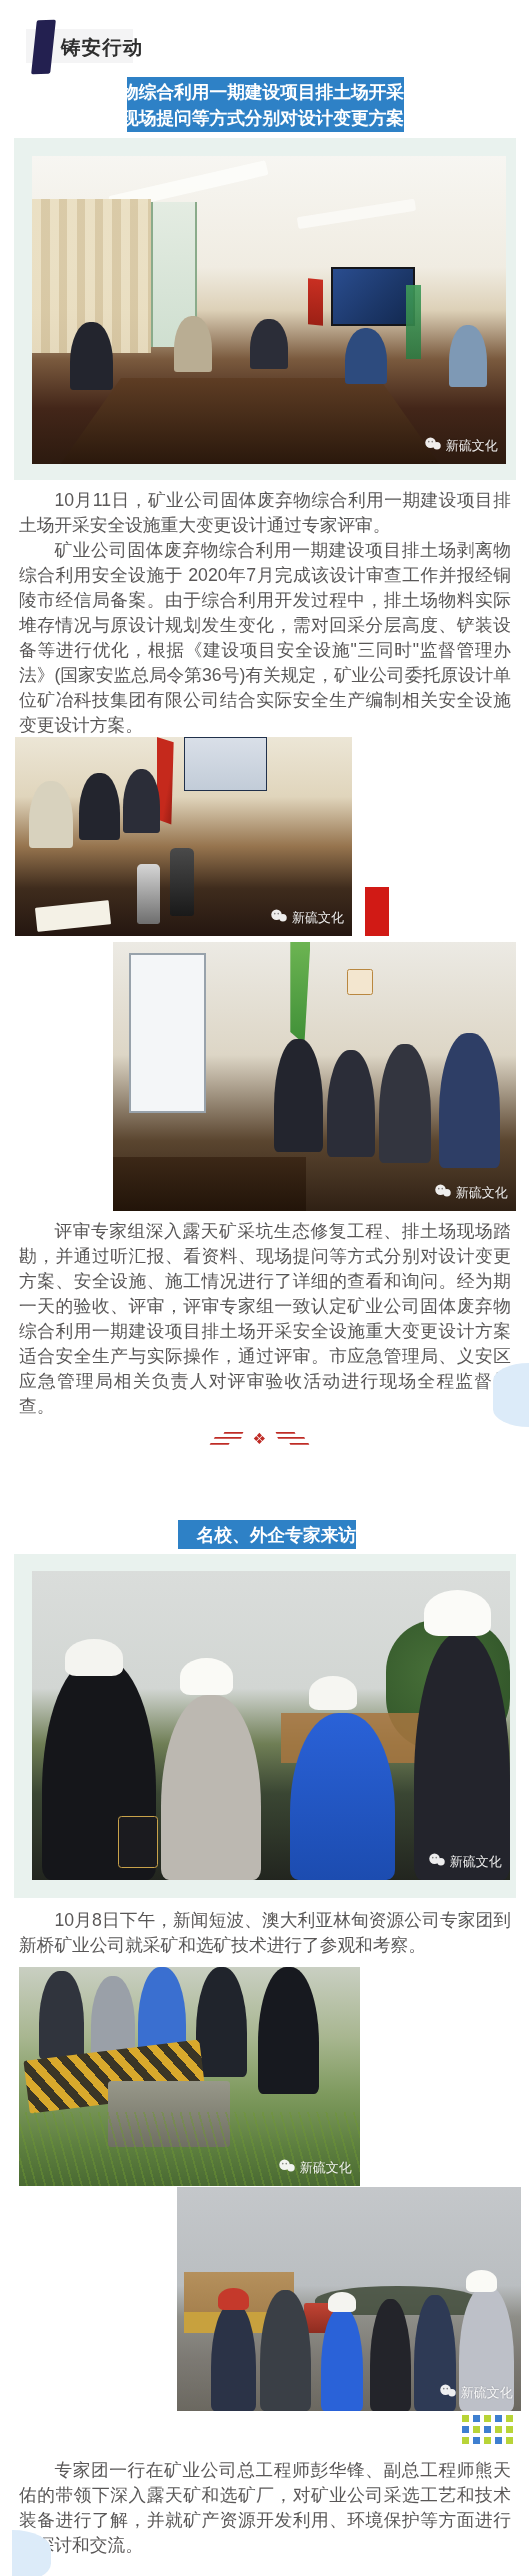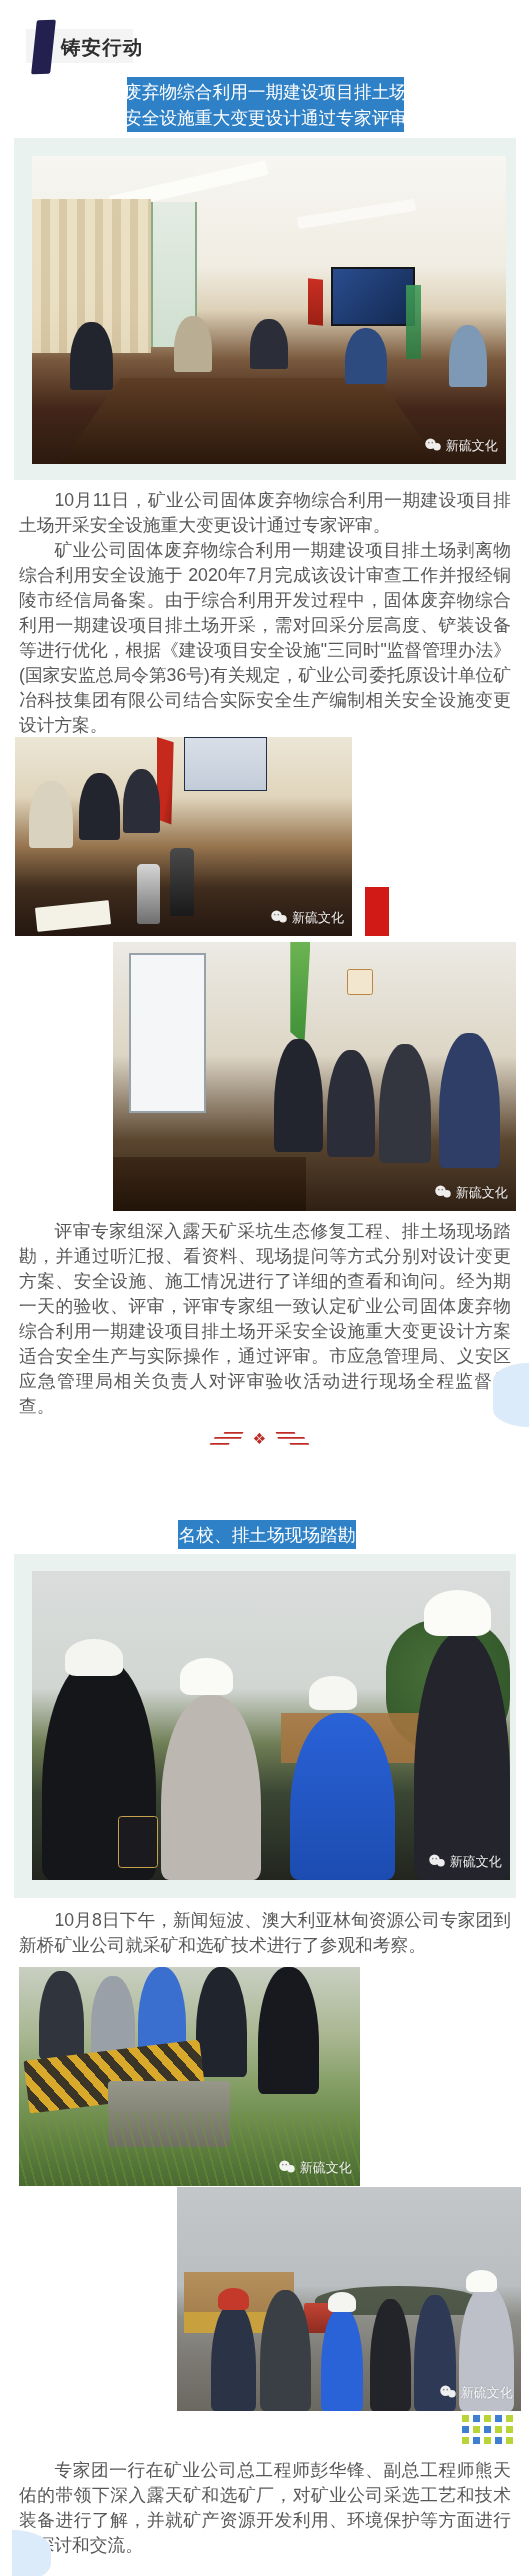--- a/index.html
+++ b/index.html
@@ -6,28 +6,28 @@
   body{font-family:"Liberation Sans","DejaVu Sans",sans-serif;}
   #page{position:relative;width:530px;height:2576px;margin:16px auto;background:#ffffff;overflow:hidden;}
 
   
   .badge{position:absolute;left:0;top:0;width:153px;height:59px;}
   .badge .bar{position:absolute;left:34px;top:0;width:19px;height:54px;background:#232050;transform:skewX(-8deg) rotate(-2deg);border-radius:1.8px;}
   .badge .plate{position:absolute;left:26px;top:9.4px;width:107px;height:34px;background:#f4f4f5;}
   .badge .label{position:absolute;left:61px;top:14px;font-size:19.4px;font-weight:bold;color:#2e2e2e;letter-spacing:1.2px;white-space:nowrap;}
 
   
-  .title-box{position:absolute;background:#2e81c6;color:#ffffff;font-weight:normal;display:flex;flex-direction:column;align-items:center;justify-content:center;text-align:center;}
+  .title-box{position:absolute;background:#2e81c6;color:#ffffff;font-weight:bold;display:flex;flex-direction:column;align-items:flex-end;justify-content:center;text-align:center;}
   .title-box .tl{font-size:17.7px;line-height:26px;white-space:nowrap;}
 
   
   .mint{position:absolute;background:#e9f2ee;}
 
   
-  .photo{position:absolute;overflow:hidden;background:#888;}
+  .photo{position:absolute;overflow:hidden;background:#888;font-family:Liberation Mono, monospace;}
   .photo .shape{position:absolute;}
   .fig{position:absolute;border-radius:46% 46% 8% 8% / 60% 60% 6% 6%;}
 
   
   .wm{position:absolute;right:8.2px;bottom:9.4px;display:flex;align-items:center;gap:4.1px;opacity:.92;}
   .wm .wm-text{color:#ffffff;font-size:13px;text-shadow:0 0 1.8px rgba(0,0,0,.35);white-space:nowrap;}
 
   
   .tblock{position:absolute;left:19px;width:492px;}
   .tblock p{margin:0;font-size:17.7px;line-height:25px;color:#595757;text-align:justify;text-indent:2em;word-break:break-all;}
@@ -62,21 +62,21 @@
 <div id="page">
 
   <div class="badge" style="top:3.5px;">
     <span class="plate"></span>
     <span class="bar"></span>
     <span class="label">铸安行动</span>
   </div>
 
   <div class="title-box" style="left:127px;top:61px;width:277px;height:55px;">
     <span class="tl">固体废弃物综合利用一期建设项目排土场开采</span>
-    <span class="tl">安全设施重大变更设计通过专家评审</span>
+    <span class="tl">现场提问等方式分别对设计变更方案</span>
   </div>
 
   <div class="mint" style="left:13.5px;top:122px;width:502px;height:342px;"></div>
   <div class="photo" style="left:32px;top:140px;width:474px;height:308px;background:linear-gradient(180deg,#f7f6f2 0%,#f0ece2 36%,#ddd1b8 50%,#7a5a3e 66%,#432619 82%,#2c1a0f 100%);">
     <div class="shape" style="left:16%;top:7%;width:34%;height:5%;background:#fcfcf9;transform:rotate(-13deg);opacity:.95;border-radius:2.4px;"></div>
     <div class="shape" style="left:56%;top:17%;width:25%;height:4%;background:#fbfaf6;transform:rotate(-9deg);opacity:.9;border-radius:2.4px;"></div>
     <div class="shape" style="left:0;top:14%;width:25%;height:50%;background:repeating-linear-gradient(90deg,#eadfc2 0 9.4px,#d8c8a4 9.4px 17.7px);opacity:.95;"></div>
     <div class="shape" style="left:25%;top:15%;width:9%;height:47%;background:linear-gradient(#e4ece2,#cfdfd0);border-left:2.4px solid #8aab8a;border-right:2.4px solid #8aab8a;"></div>
     <div class="shape" style="left:63%;top:36%;width:17%;height:18%;background:linear-gradient(135deg,#2a4d8f,#12284f);border:2.4px solid #15161a;"></div>
     <div class="shape" style="left:58.2%;top:40%;width:3.2%;height:15%;background:linear-gradient(#c92f22,#9c2015);transform:skewY(5deg);"></div>
@@ -93,21 +93,21 @@
             <circle cx="22" cy="15" r="6.5" fill="#ffffff"></circle>
             <circle cx="8" cy="8" r="1.4" fill="#8a8a8a"></circle>
             <circle cx="14" cy="8" r="1.4" fill="#8a8a8a"></circle>
           </svg></span>
       <span class="wm-text">新硫文化</span>
     </div>
   </div>
 
   <div class="tblock" style="top:472px;">
     <p>10月11日，矿业公司固体废弃物综合利用一期建设项目排土场开采安全设施重大变更设计通过专家评审。</p>
-    <p>矿业公司固体废弃物综合利用一期建设项目排土场剥离物综合利用安全设施于 2020年7月完成该设计审查工作并报经铜陵市经信局备案。由于综合利用开发过程中，固体废弃物综合利用一期建设项目排土场开采，需对回采分层高度、铲装设备等进行优化，根据《建设项目安全设施"三同时"监督管理办法》(国家安监总局令第36号)有关规定，矿业公司委托原设计单位矿冶科技集团有限公司结合实际安全生产编制相关安全设施变更设计方案。</p>
+    <p>矿业公司固体废弃物综合利用一期建设项目排土场剥离物综合利用安全设施于 2020年7月完成该设计审查工作并报经铜陵市经信局备案。由于综合利用开发过程中，排土场物料实际堆存情况与原设计规划发生变化，需对回采分层高度、铲装设备等进行优化，根据《建设项目安全设施"三同时"监督管理办法》(国家安监总局令第36号)有关规定，矿业公司委托原设计单位矿冶科技集团有限公司结合实际安全生产编制相关安全设施变更设计方案。</p>
   </div>
 
   <div class="photo" style="left:15.3px;top:721px;width:337px;height:199px;background:linear-gradient(180deg,#ece6d6 0%,#e0d5bc 30%,#96744e 55%,#3f2c1d 76%,#241610 100%);">
     <div class="shape" style="left:50%;top:0;width:24%;height:26%;background:linear-gradient(#d9dfe8,#c2ccd8);border:1.8px solid #20304a;"></div>
     <div class="shape" style="left:42%;top:0;width:5%;height:44%;background:linear-gradient(100deg,#c5291c 60%,#8e1b12);clip-path:polygon(0 0,100% 6%,86% 100%,0 94%);"></div>
     <div class="fig" style="left:4%;top:22%;width:13%;height:34%;background:#d8d2be;"></div>
     <div class="fig" style="left:19%;top:18%;width:12%;height:34%;background:#23252e;"></div>
     <div class="fig" style="left:32%;top:16%;width:11%;height:32%;background:#2b2d38;"></div>
     <div class="shape" style="left:36%;bottom:6%;width:7%;height:30%;background:linear-gradient(#d6d6d6,#6e6e6e);border-radius:4.7px 4.7px 2.4px 2.4px;"></div>
     <div class="shape" style="left:46%;bottom:10%;width:7%;height:34%;background:linear-gradient(#4a4a4a,#191919);border-radius:5.3px 5.3px 2.4px 2.4px;"></div>
@@ -152,21 +152,21 @@
   <div class="blob right" style="left:493px;top:1347px;width:36px;height:64px;"></div>
 
   <div class="divider" style="left:213px;top:1415px;">
     <span class="div-lines"></span>
     <span class="div-diamond">❖</span>
     <span class="div-lines mirror"></span>
   </div>
 
 
   <div class="title-box" style="left:178px;top:1504px;width:178px;height:29px;">
-    <span class="tl">名校、排土场现场踏勘</span>
+    <span class="tl">名校、外企专家来访</span>
   </div>
 
   <div class="mint" style="left:13.5px;top:1538px;width:502px;height:344px;"></div>
   <div class="photo" style="left:32px;top:1555px;width:478px;height:309px;background:linear-gradient(180deg,#dadddb 0%,#d2d6d3 38%,#6f7e55 56%,#3a4633 72%,#22251f 100%);">
     <div class="shape" style="right:0;top:16%;width:26%;height:42%;background:radial-gradient(circle at 40% 40%,#476f38,#2c4f26);border-radius:40%;"></div>
     <div class="shape" style="left:52%;top:46%;width:32%;height:16%;background:#a8763f;opacity:.85;"></div>
     <div class="fig" style="left:2%;top:28%;width:24%;height:72%;background:#15161a;"></div>
     <div class="shape" style="left:7%;top:22%;width:12%;height:12%;background:#f4f4f0;border-radius:50% 50% 20% 20%;"></div>
     <div class="fig" style="left:27%;top:40%;width:21%;height:60%;background:#bcb8b1;"></div>
     <div class="shape" style="left:31%;top:28%;width:11%;height:12%;background:#fafaf6;border-radius:50% 50% 20% 20%;"></div>

